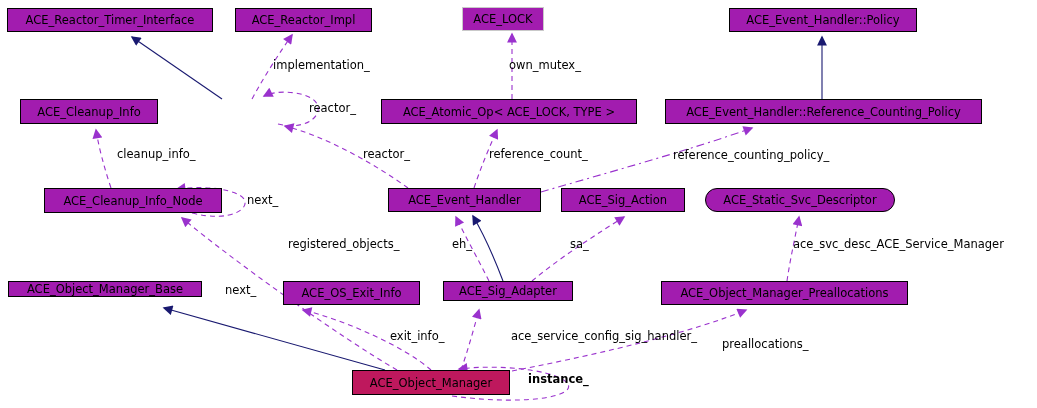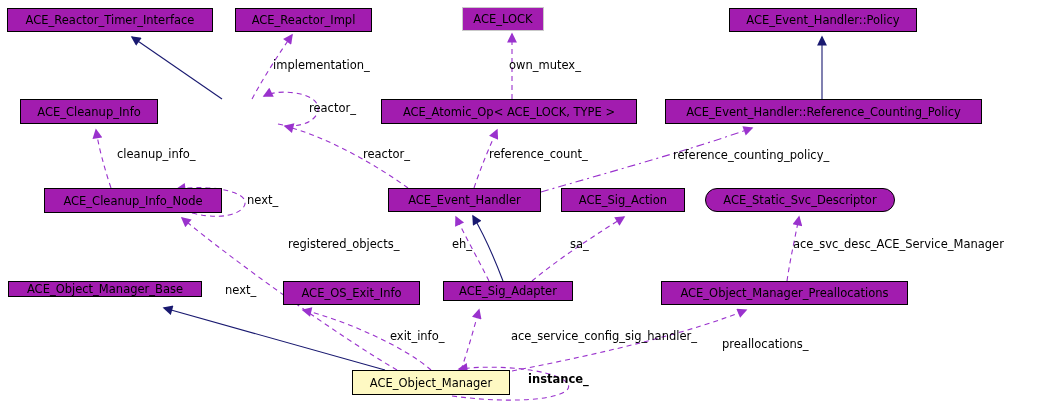--- a/index.html
+++ b/index.html
@@ -15,21 +15,21 @@
     position:absolute;
     box-sizing:border-box;
     border:1px solid #000000;
     background:#a21caf;
     display:flex;align-items:center;justify-content:center;
     font-size:11.5px;color:#000000;
     white-space:nowrap;
     z-index:2;
   }
   .node.template{border-color:#c9c9c9;}
-  .node.current{background:#fef9c3;}
+  .node.current{background:#be185d;}
   .edge-label{
     position:absolute;
     font-size:11.5px;color:#000000;
     white-space:nowrap;
     z-index:3;
   }
 </style>
 </head>
 <body>
 

